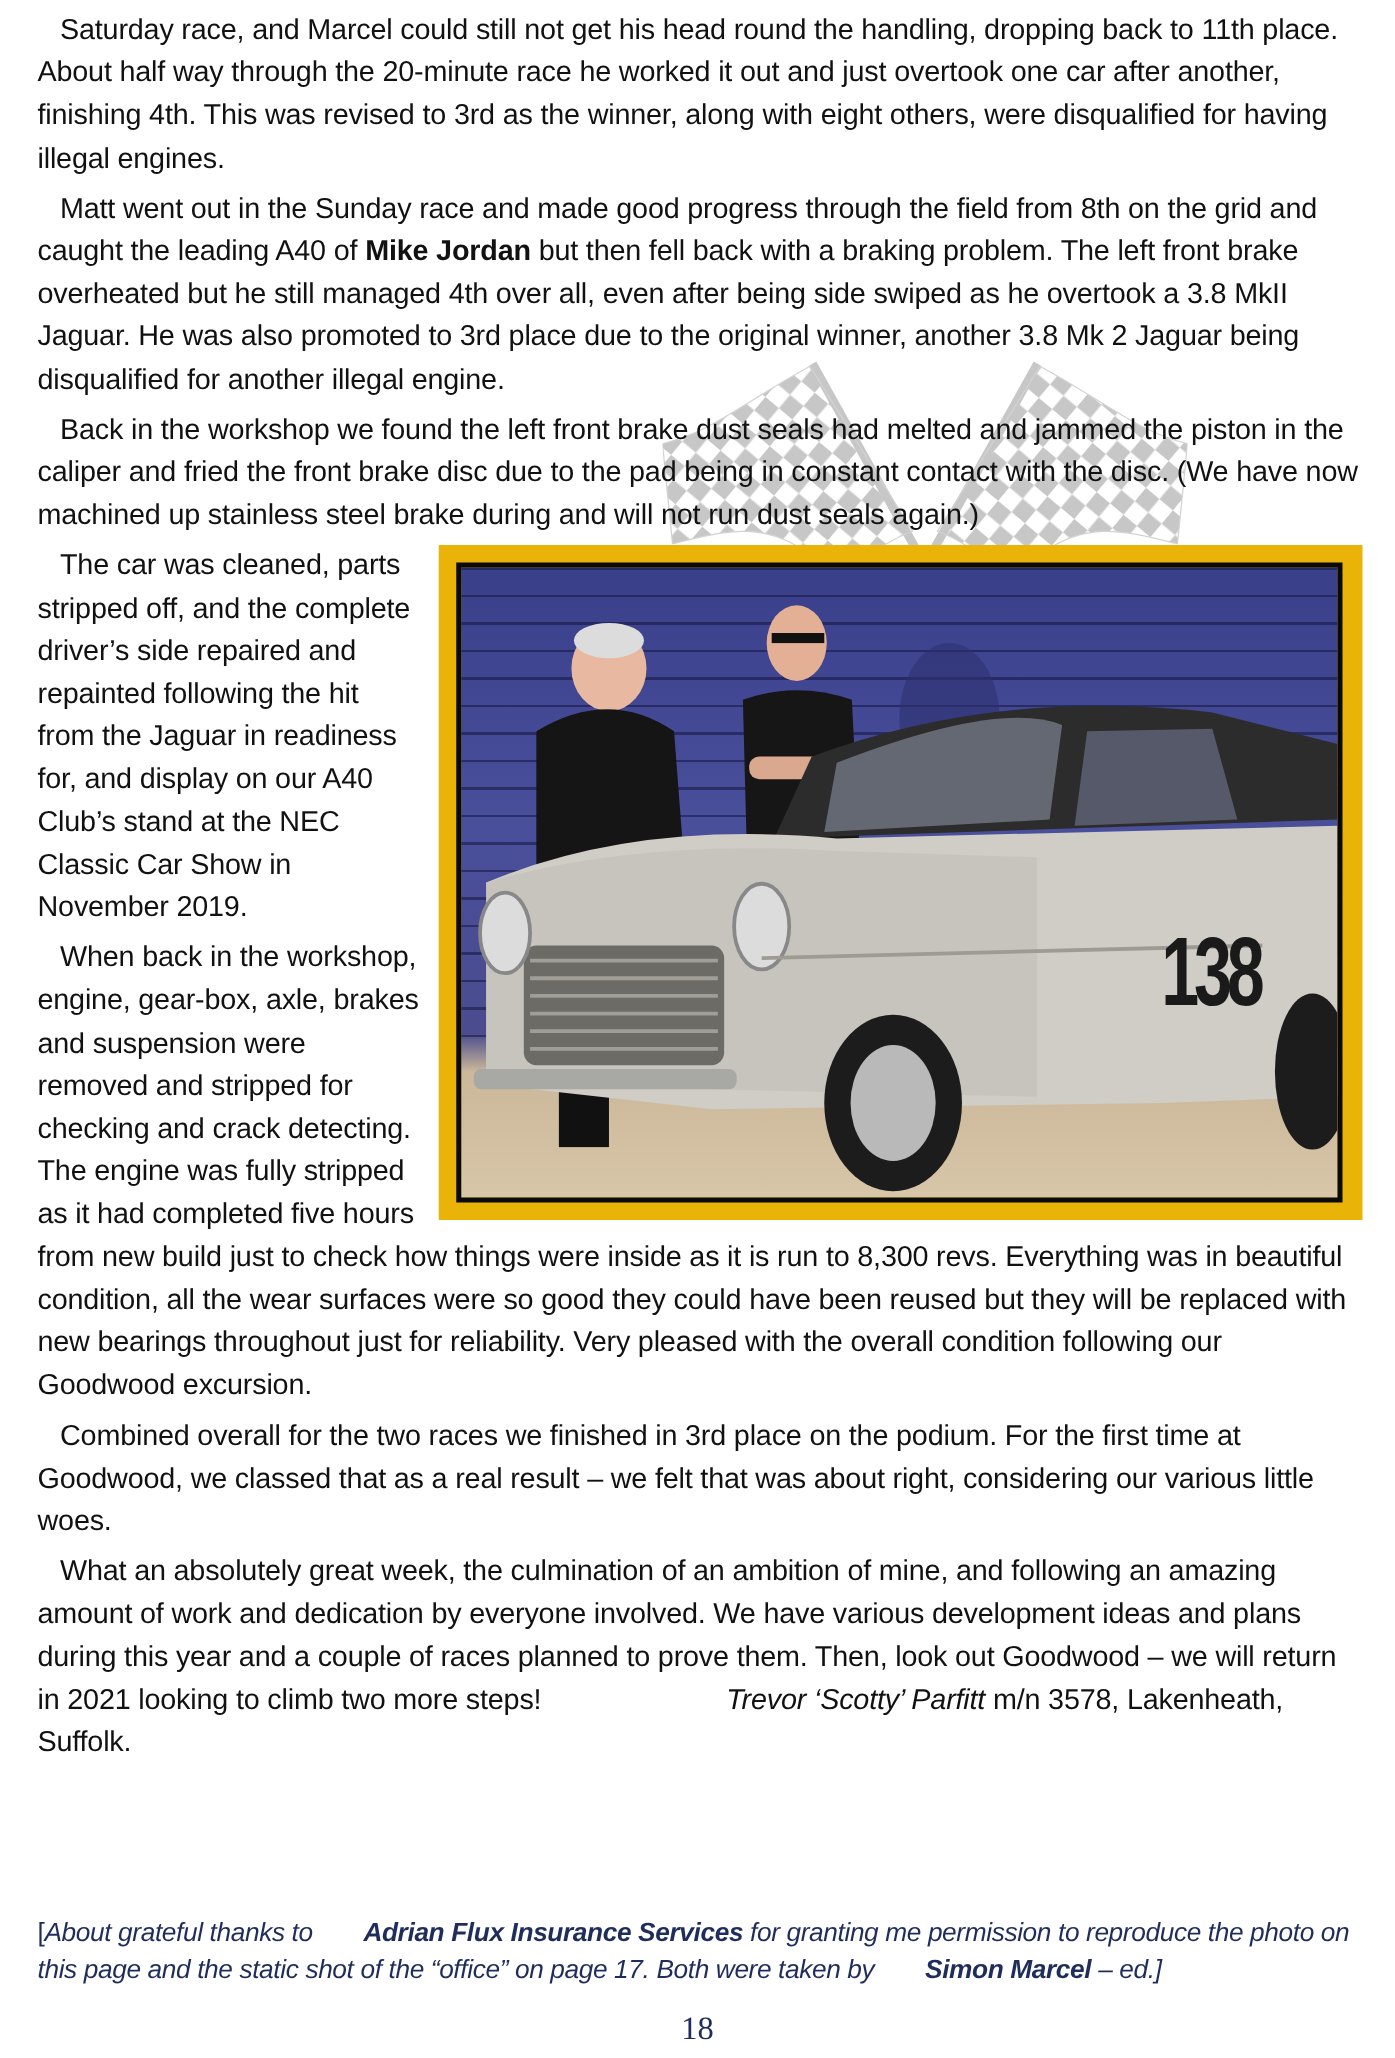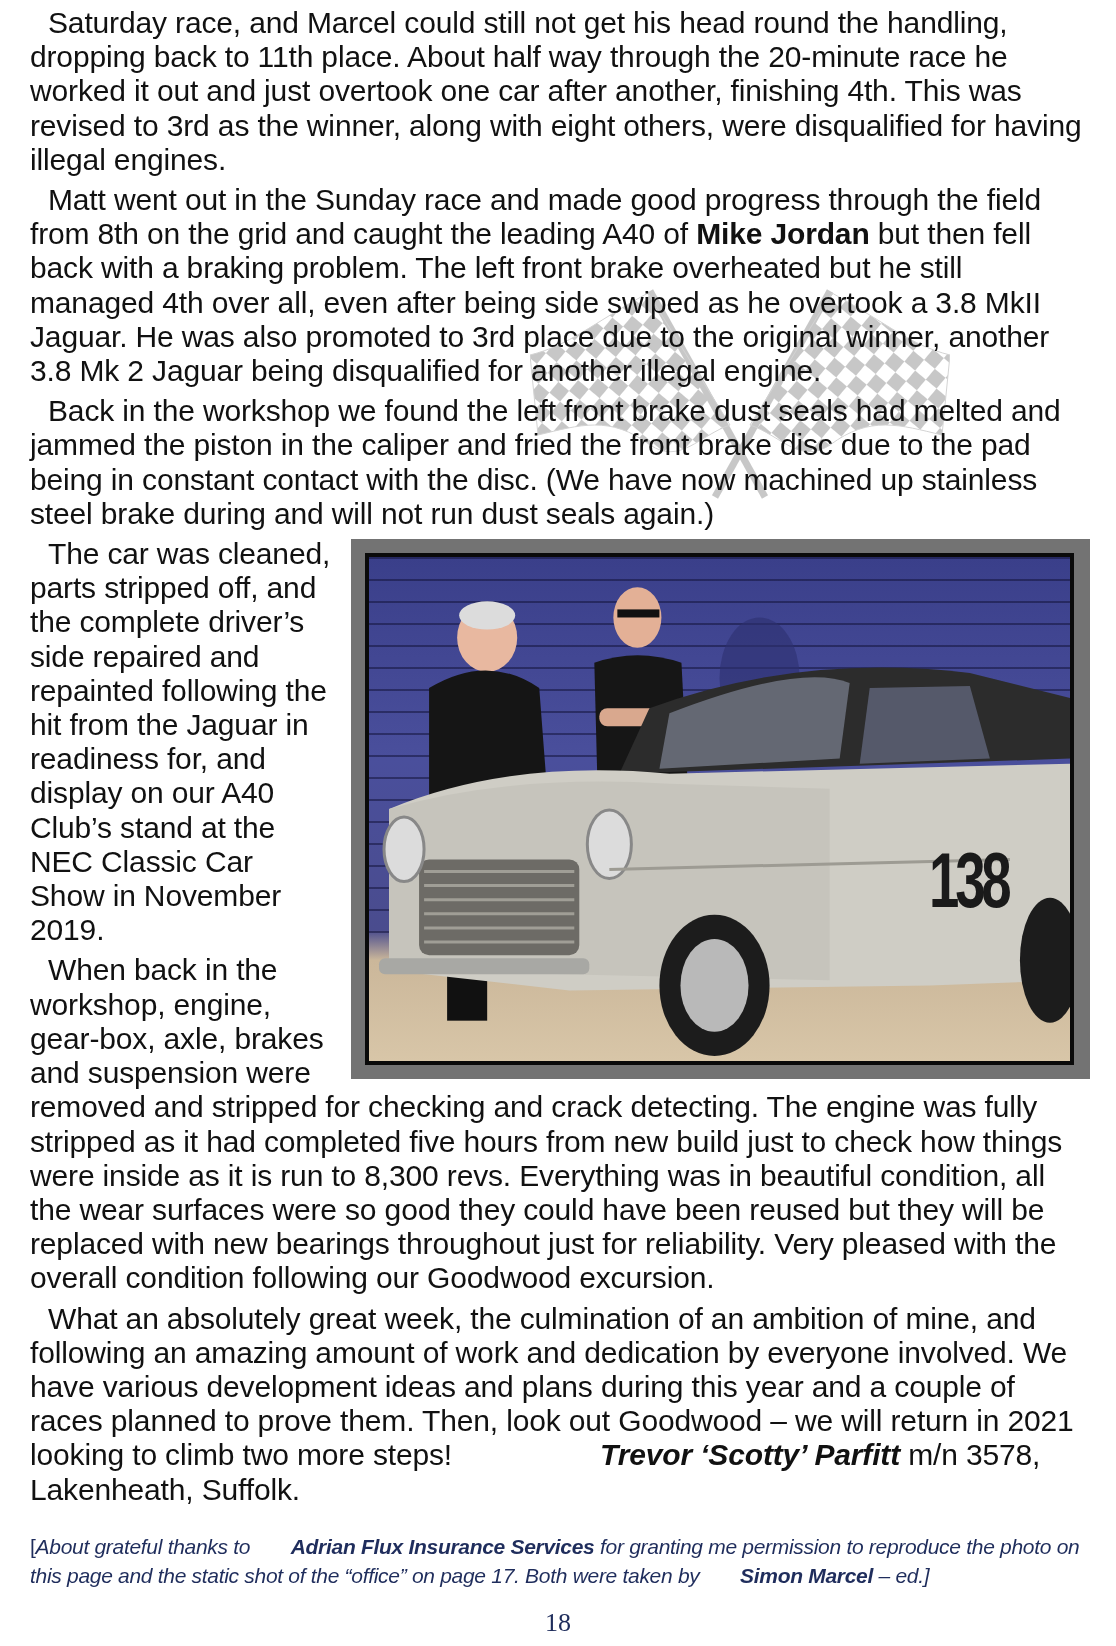--- a/index.html
+++ b/index.html
@@ -2,31 +2,31 @@
 <html><head>
 <meta charset="utf-8">
 <style>
   html, body { margin: 0; padding: 0; background: #ffffff; }
   body {
     width: 1116px; height: 1646px; position: relative; overflow: hidden;
     font-family: "Liberation Sans", sans-serif; color: #111111;
   }
   .page { position: absolute; left: 30px; top: 6px; width: 1060px; }
   .p {
-    font-size: 30px; line-height: 34.2px; margin: 0 0 6px 0;
+    font-size: 23px; line-height: 34.2px; margin: 0 0 6px 0;
     text-indent: 18px; letter-spacing: -0.15px; word-spacing: 0px;
   }
   .p.first { text-indent: 18px; }
   .p .bold { font-weight: bold; }
-  .p .sig { font-weight: bold; font-style: italic; margin-top: 16px; }
+  .p .sig { font-weight: normal; font-style: italic; margin-top: 16px; }
   .p .sig-gap { display: inline-block; width: 148px; }
   .wrap-row { position: relative; }
   .photo-frame {
     float: right; width: 709px; height: 512px; margin: 2px 0 4px 16px;
-    background: #737373; padding: 14px 16px 14px 14px; box-sizing: content-box;
+    background: #eab308; padding: 14px 16px 14px 14px; box-sizing: content-box;
     position: relative;
   }
   .photo-inner {
     width: 100%; height: 100%; border: 4px solid #0a0a0a; box-sizing: border-box;
     position: relative; overflow: hidden;
     background: linear-gradient(180deg, #3a3f8a 0%, #4a4f9c 40%, #4a4c8e 74%, #cbb79a 80%, #d8c6a8 100%);
   }
   .stripes {
     position: absolute; left: 0; top: 0; width: 100%; height: 78%;
     background: repeating-linear-gradient(180deg, rgba(20,20,60,0.55) 0px, rgba(20,20,60,0.55) 2px, transparent 2px, transparent 22px);
@@ -117,19 +117,20 @@
           </g>
         </svg>
         <div style="position:absolute;left:560px;top:278px;font-family:'Liberation Sans',sans-serif;font-size:78px;font-weight:bold;color:#1a1a1a;letter-spacing:-6px;transform:scaleX(0.7);transform-origin:left top;">138</div>
       </div>
     </div>
 
     <p class="p">The car was cleaned, parts stripped off, and the complete driver’s side repaired and repainted following the hit from the Jaguar in readiness for, and display on our A40 Club’s stand at the NEC Classic Car Show in November 2019.</p>
     <p class="p">When back in the workshop, engine, gear-box, axle, brakes and suspension were removed and stripped for checking and crack detecting. The engine was fully stripped as it had completed five hours from new build just to check how things were inside as it is run to 8,300 revs. Everything was in beautiful condition, all the wear surfaces were so good they could have been reused but they will be replaced with new bearings throughout just for reliability. Very pleased with the overall condition following our Goodwood excursion.</p>
   </div>
 
+  <p class="p">Combined overall for the two races we finished in 3rd place on the podium. For the first time at Goodwood, we classed that as a real result – we felt that was about right, considering our various little woes.</p>
 
   <p class="p"><span>What an absolutely great week, the culmination of an ambition of mine, and following an amazing amount of work and dedication by everyone involved. We have various development ideas and plans during this year and a couple of races planned to prove them. Then, look out Goodwood – we will return in 2021 looking to climb two more steps!</span><span class="sig-gap"></span><span class="sig">Trevor ‘Scotty’ Parfitt</span><span> m/n 3578, Lakenheath, Suffolk.</span></p>
 </div>
 
 <div class="caption-note"><span style="font-style:normal">[</span><span>About grateful thanks to </span><b>Adrian Flux Insurance Services</b><span> for granting me permission to reproduce the photo on this page and the static shot of the “office” on page 17. Both were taken by </span><b>Simon Marcel</b><span> – ed.]</span></div>
 
 <div class="page-number">18</div>
 
 </body></html>

